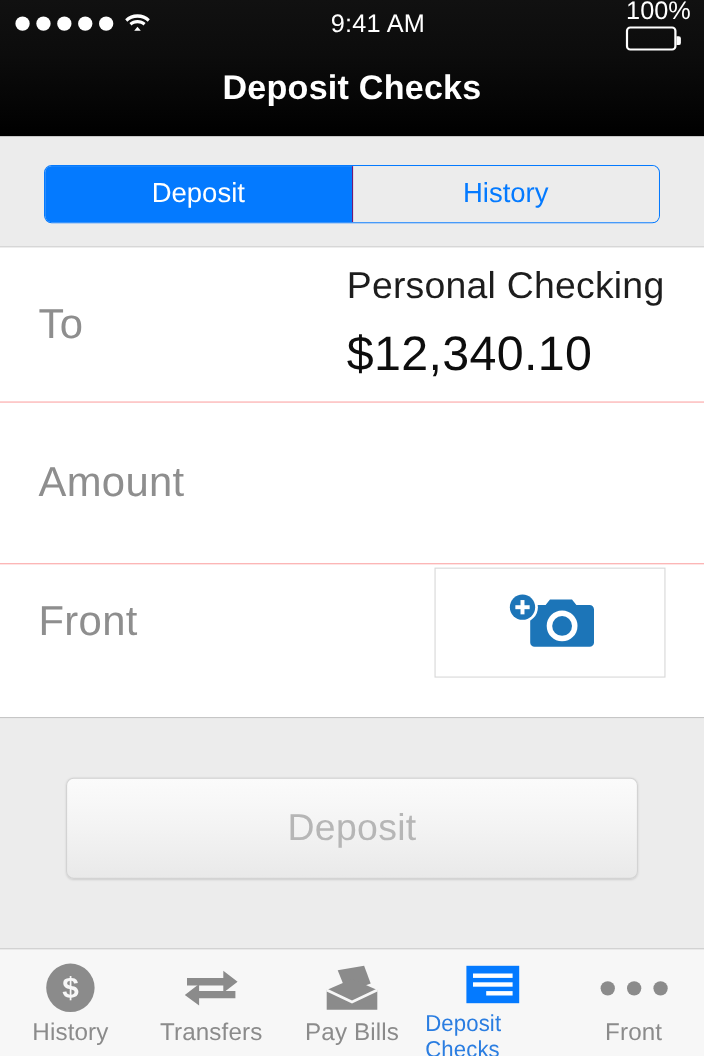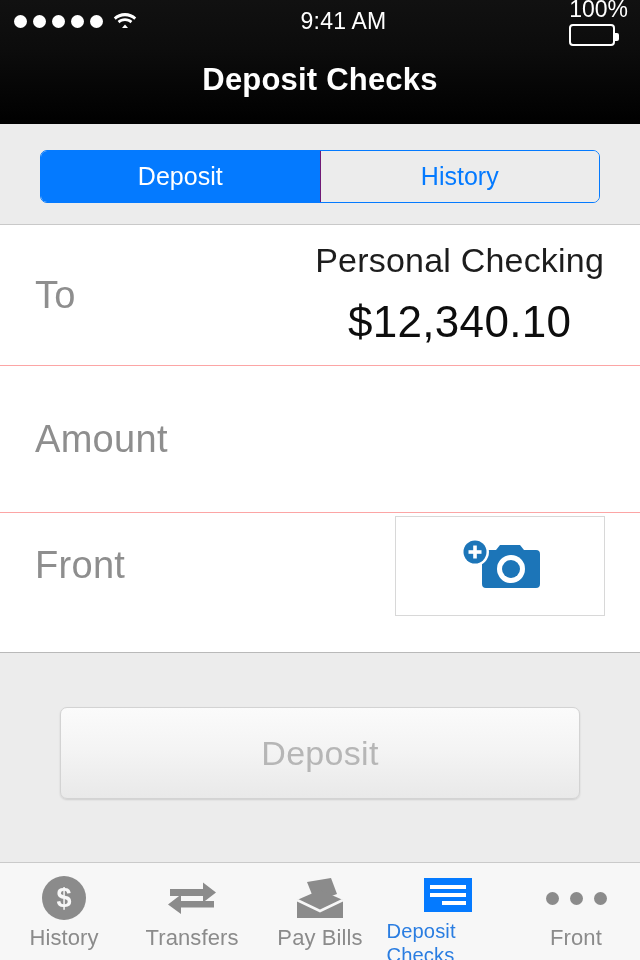--- a/index.html
+++ b/index.html
@@ -69,21 +69,21 @@
   .row + .row { border-top:1px solid #fca5a5; }
   .row-to     { height:140px; }
   .row-amount { height:147px; }
   .row-front  { height:106px; }
 
   .rlabel {
     position:absolute; left:35px; font-size:38px; color:#8e8e8e; font-weight:300; letter-spacing:.3px;
   }
   .rright {
     position:absolute; right:36px; text-align:right; display:flex;
-    flex-direction:column; align-items:center;gap:16px;
+    flex-direction:column; align-items:flex-start;gap:16px;
   }
   .acct-name { font-size:34px; color:#1d1d1d; font-weight:300; line-height:1.15; letter-spacing:.2px; }
   .acct-bal  { font-size:44px; color:#0d0d0d; font-weight:normal; line-height:1.2; letter-spacing:.3px; }
   .amt-value { font-size:44px; color:#0d0d0d; font-weight:bold; line-height:1.15; letter-spacing:.3px; }
   .amt-max   { font-size:26px; color:#8e8e8e; font-weight:300; line-height:1.4; letter-spacing:.2px; }
 
   .photo-box {
     position:absolute; right:35px; top:50%; transform:translateY(-50%);
     width:210px; height:100px; border:1px solid #d8d8d8; background:#fff;
     display:flex; align-items:center; justify-content:center;

